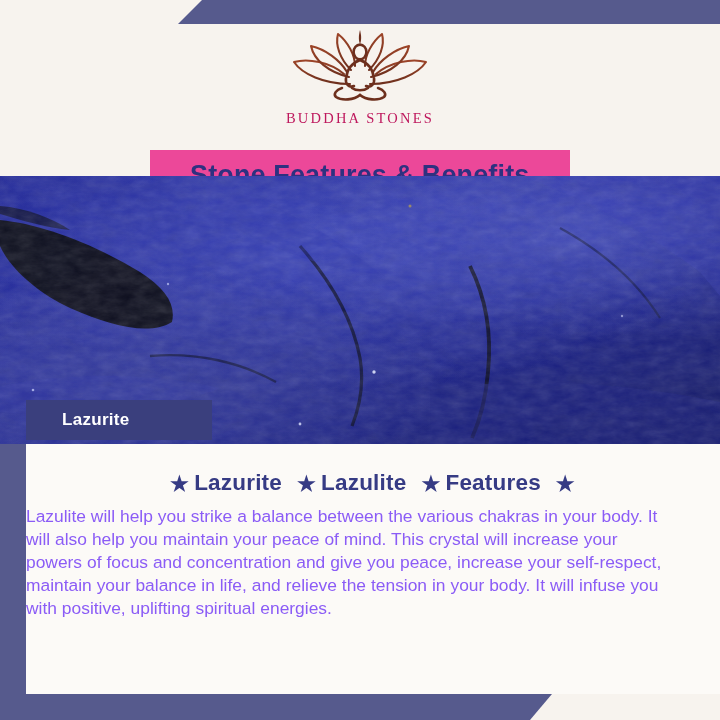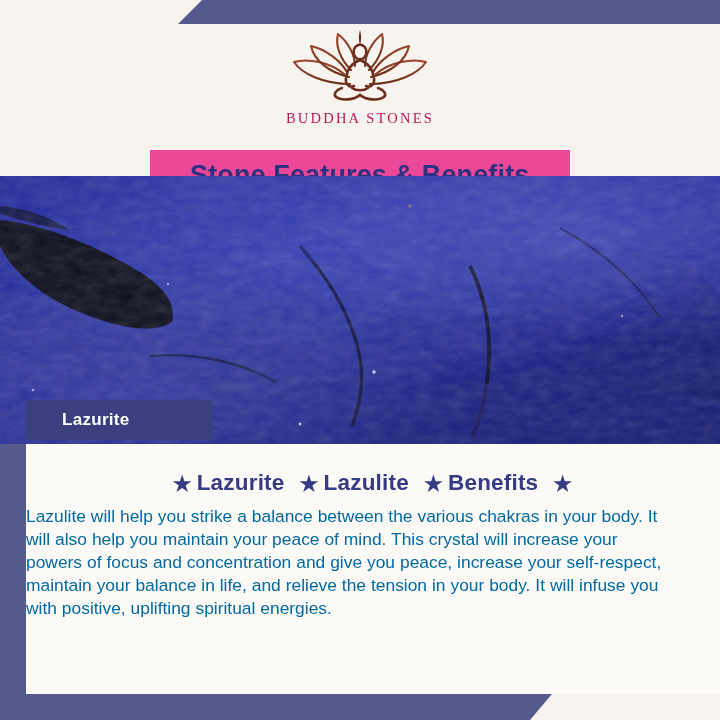--- a/index.html
+++ b/index.html
@@ -121,21 +121,21 @@
   }
   .benefit + .benefit { margin-left:15px; }
   .benefit.tight .star { margin-right:1px; }
 
   .body-text {
     margin:9px 0 0 0;
     padding:0 22px 0 0;
     width:662px;
     font-size:17.4px;
     line-height:1.32;
-    color:#0369a1;
+    color:#8b5cf6;
     text-align:left;
     word-spacing:0.1px;
   }
 </style>
 </head>
 <body>
 
 <div id="card">
 
   <div class="band-top"></div>
@@ -263,21 +263,21 @@
       <span class="benefit">
         <span class="star">★</span>
         <span>Lazurite</span>
       </span>
       <span class="benefit">
         <span class="star">★</span>
         <span>Lazulite</span>
       </span>
       <span class="benefit">
         <span class="star">★</span>
-        <span>Benefits</span>
+        <span>Features</span>
       </span>
       <span class="benefit tight">
         <span class="star">★</span>
       </span>
     </div>
 
     <p class="body-text">Lazulite will help you strike a balance between the various chakras in your body. It will also help you maintain your peace of mind. This crystal will increase your powers of focus and concentration and give you peace, increase your self-respect, maintain your balance in life, and relieve the tension in your body. It will infuse you with positive, uplifting spiritual energies.</p>
   </div>
 
 </div>

